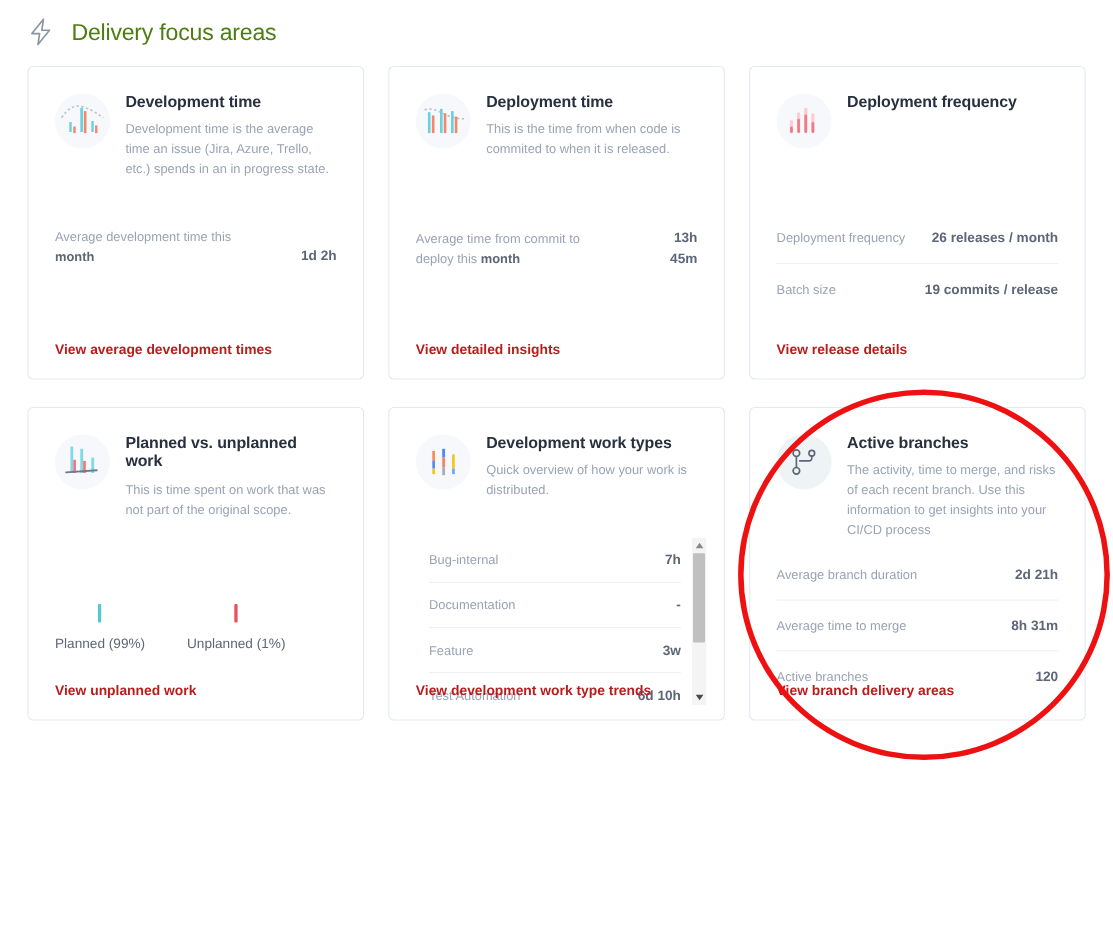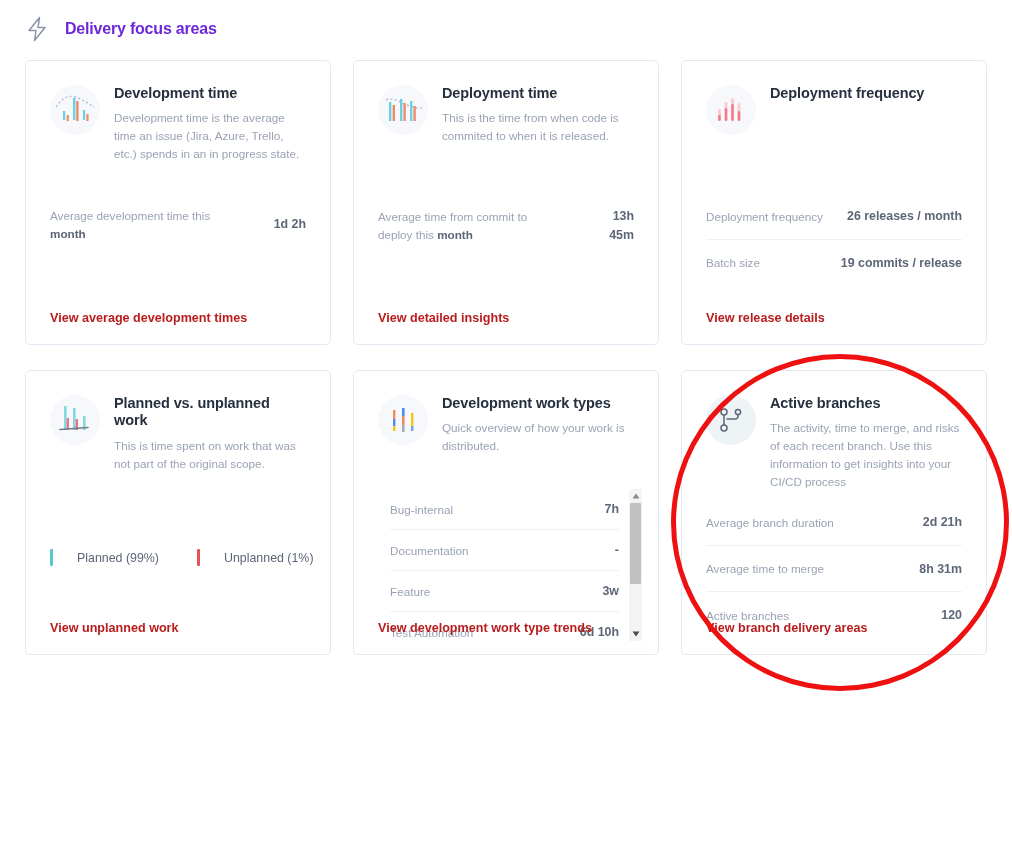--- a/index.html
+++ b/index.html
@@ -11,21 +11,21 @@
   }
   .page { position: relative; width: 1012px; height: 863px; overflow: hidden; }
 
   
   .page-header {
     position: absolute; left: 25px; top: 16px;
     display: flex; align-items: center; gap: 16px;
   }
   .bolt-icon { width: 24px; height: 26px; display: block; }
   .page-title {
-    font-size: 16px; font-weight: bold; color: #6d28d9;
+    font-size: 21px; font-weight: normal; color: #4d7c0f;
     letter-spacing: -0.2px; line-height: 1;
   }
 
   
   .grid {
     position: absolute; left: 25px; top: 60px;
     width: 872px;
     display: grid;
     grid-template-columns: 306px 306px 306px;
     grid-template-rows: 285px 285px;
@@ -59,42 +59,42 @@
     margin-top: 7px;
     font-size: 11.7px; color: #9aa3b4; line-height: 1.52;
     max-width: 215px;
   }
 
   
   .metrics { position: absolute; left: 24px; right: 24px; }
   .metrics.pos-1 { top: 132px; }
   .metrics.pos-2 { top: 128px; }
   .metric-row {
-    display: flex; justify-content: space-between; align-items: center;
+    display: flex; justify-content: space-between; align-items: flex-end;
     gap: 12px;
     padding: 14px 0 13px 0;
     border-bottom: 1px solid #edf1f6;
   }
   .metric-row.no-rule { border-bottom: none; }
   .metric-label {
     font-size: 11.7px; color: #9aa3b4; line-height: 1.5;
     max-width: 175px;
   }
   .metric-label b { color: #5d6678; font-weight: bold; }
   .metric-value {
     font-size: 12.4px; font-weight: bold; color: #5d6678;
     text-align: right; line-height: 1.5; white-space: nowrap;
   }
 
   
   .legend {
     position: absolute; left: 24px; top: 178px;
     display: flex; gap: 38px; align-items: center;
   }
-  .legend-item { display: flex; align-items: center; gap: 24px; }
+  .legend-item { display: flex; align-items: center; gap: 12px; flex-direction: column; }
   .legend-bar { width: 3px; height: 17px; border-radius: 1px; display: block; }
   .legend-text { font-size: 12.4px; color: #5d6678; }
 
   
   .scroll-wrap {
     position: absolute; left: 24px; right: 16px; top: 118px;
     height: 152px;
     display: flex;
   }
   .scroll-list {

